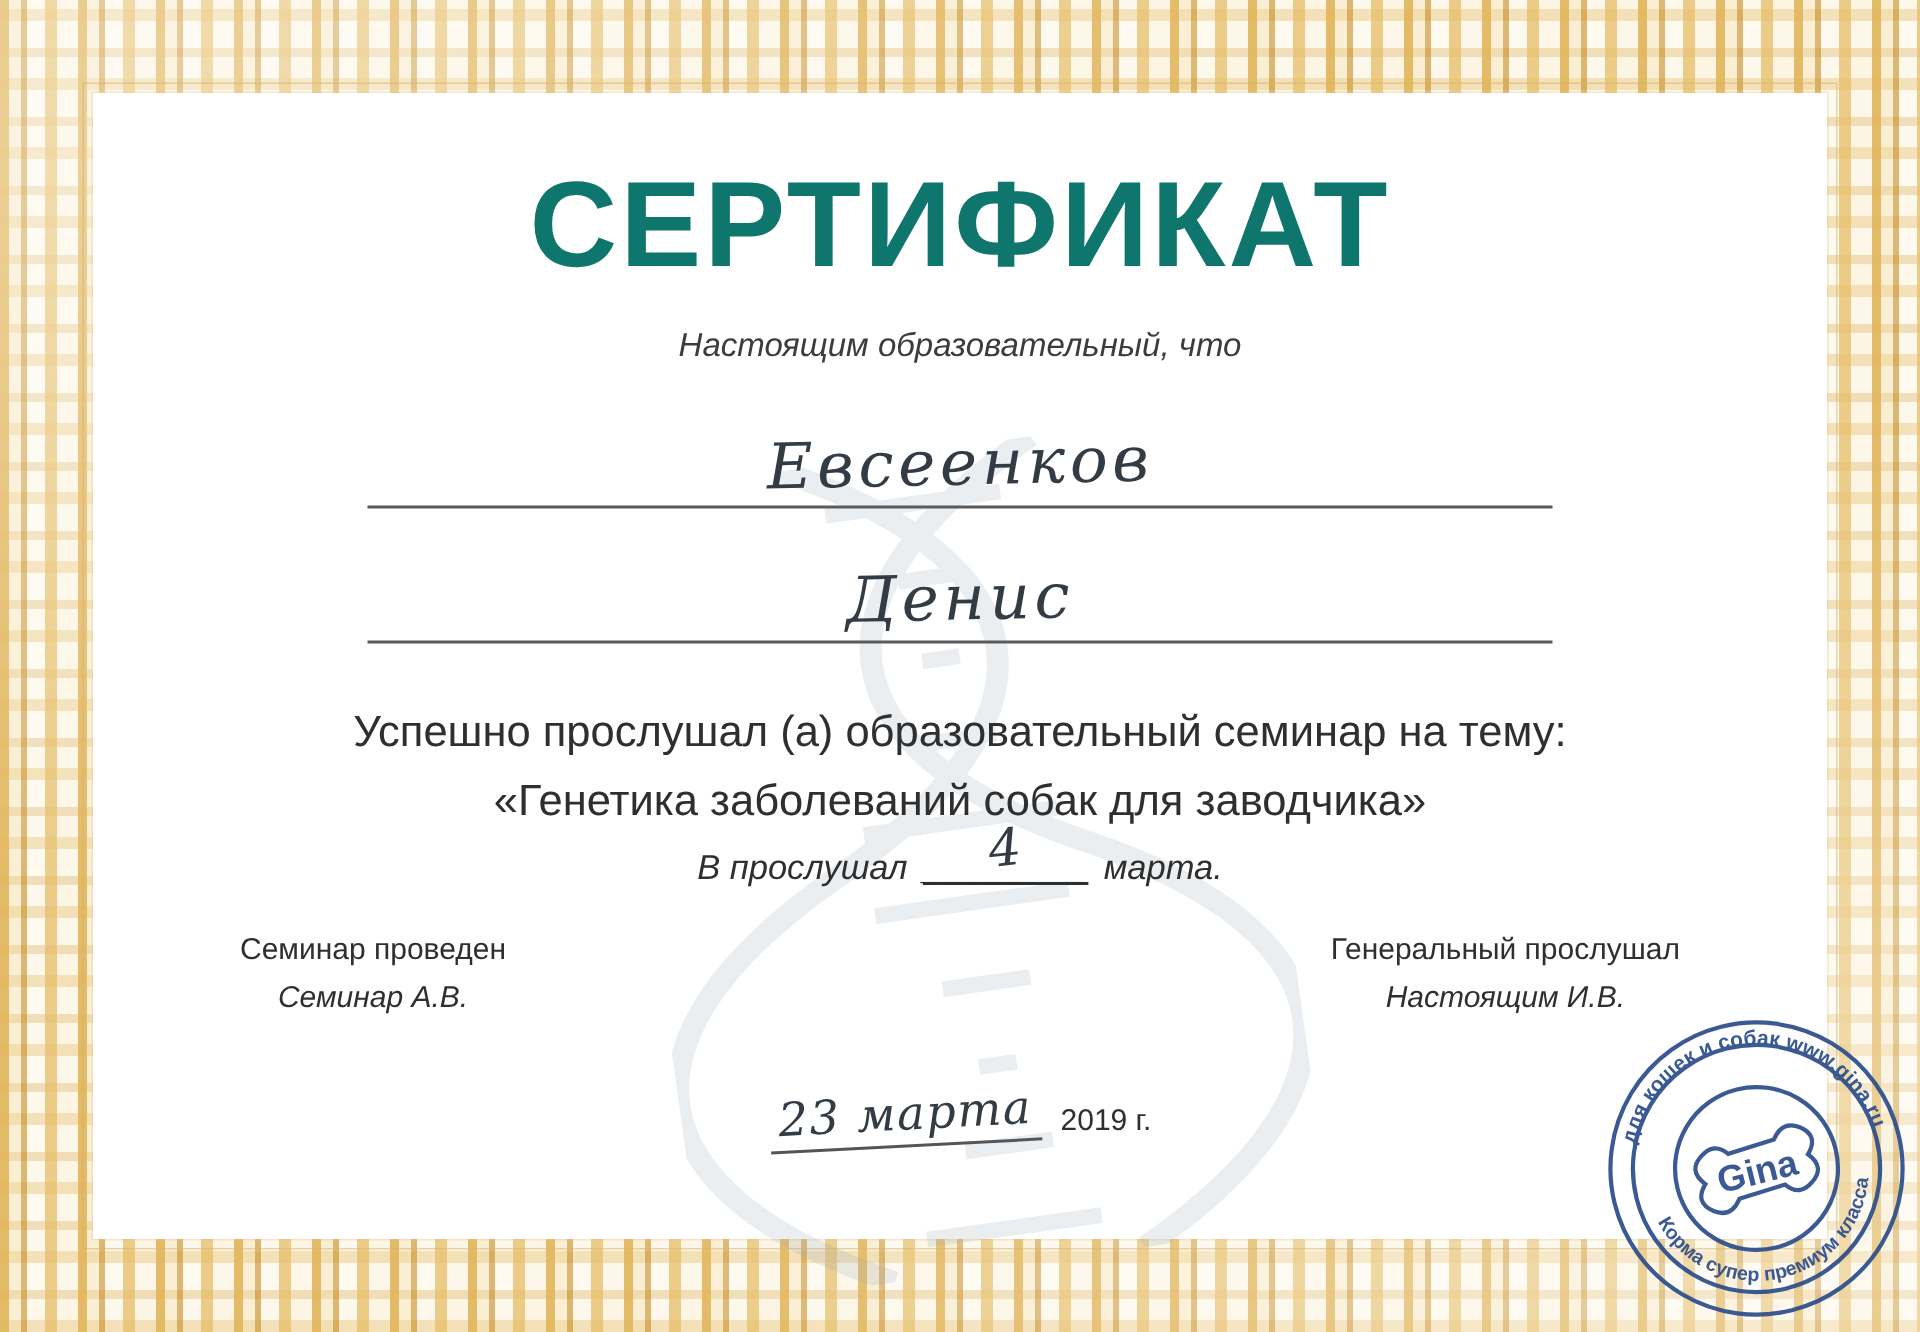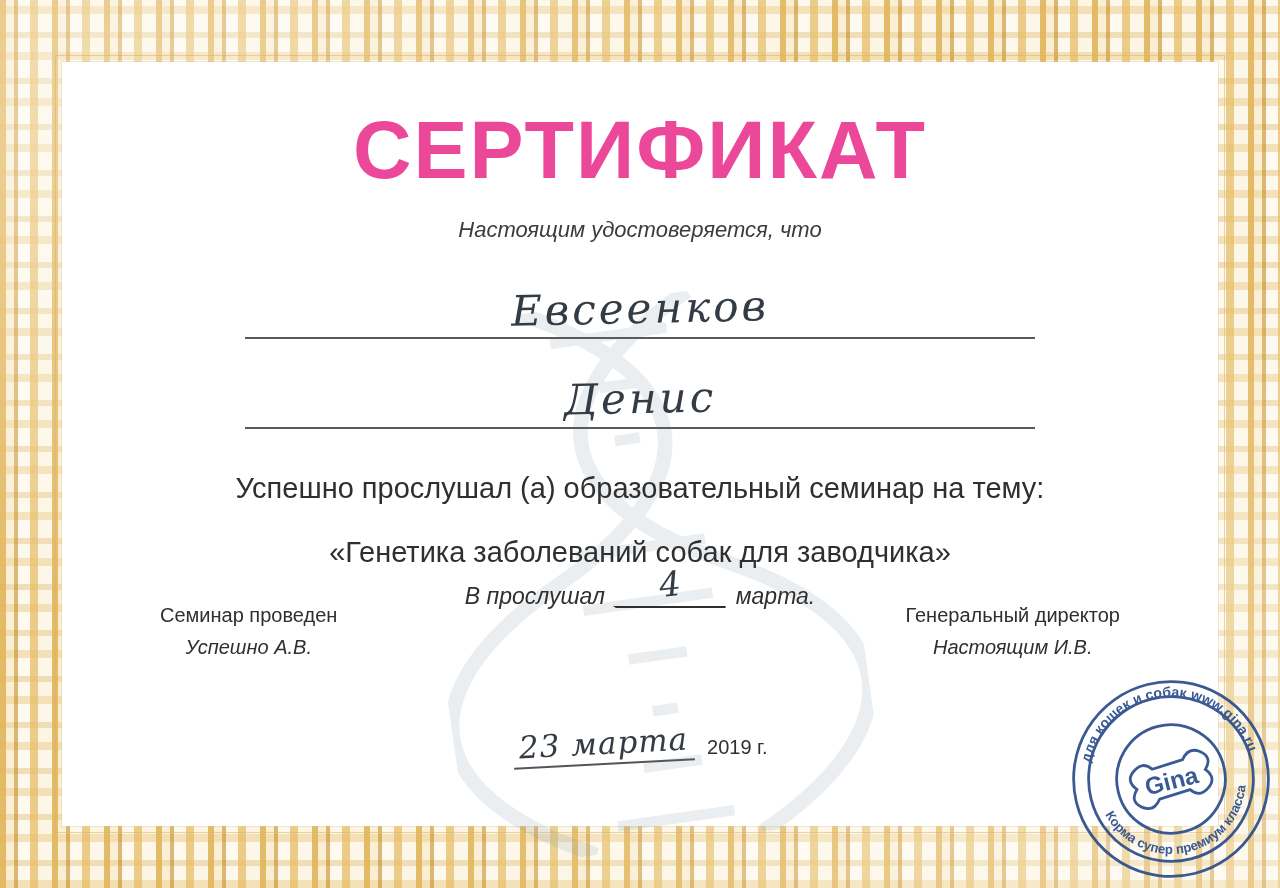--- a/index.html
+++ b/index.html
@@ -79,21 +79,21 @@
     left: 70px; top: 70px; right: 70px; bottom: 70px;
     color: #2b2b2b;
   }
 
   .title {
     margin: 40px 0 0 0;
     text-align: center;
     font-size: 81px;
     font-weight: 700;
     letter-spacing: 2px;
-    color: #ec4899;
+    color: #0f766e;
     line-height: 1;
     font-family: "Liberation Sans", sans-serif;
   }
 
   .subtitle {
     margin-top: 26px;
     text-align: center;
     font-size: 22px;
     font-style: italic;
     color: #3c3c3c;
@@ -129,21 +129,21 @@
 
   .body-text {
     margin-top: 38px;
     text-align: center;
     font-size: 29px;
     line-height: 1.45;
     color: #2f2f2f;
   }
   .body-text .theme {
     display: block;
-    margin-top: 22px;
+    margin-top: 4px;
   }
   .hours-row {
     margin-top: 10px;
     text-align: center;
     font-size: 23px;
     font-style: italic;
     color: #2f2f2f;
   }
   .hours-blank {
     position: relative;
@@ -163,21 +163,21 @@
     font-family: "DejaVu Serif", serif;
     font-style: italic;
     font-size: 34px;
     color: #333b45;
   }
 
   
   .sig-row {
     position: absolute;
     left: 0; right: 0;
-    top: 530px;
+    top: 548px;
     display: flex;
     justify-content: space-between;
     padding: 0 90px 0 90px;
   }
   .sig-col { text-align: center; font-size: 20px; color: #2f2f2f; }
   .sig-col .line1 { line-height: 1.5; }
   .sig-col .line2 { line-height: 1.5; font-weight: 700; }
   .sig-col .person { margin-top: 6px; font-style: italic; }
 
   .date-row {
@@ -242,21 +242,21 @@
         <line x1="88" y1="222" x2="116" y2="222"></line>
         <line x1="72" y1="248" x2="128" y2="248"></line>
       </g>
     </svg>
   </div>
 
   <div class="content">
 
     <h1 class="title">СЕРТИФИКАТ</h1>
 
-    <div class="subtitle">Настоящим удостоверяется, что</div>
+    <div class="subtitle">Настоящим образовательный, что</div>
 
     <div class="name-block">
       <div class="name-line">
         <span class="handwritten">Евсеенков</span>
       </div>
       <div class="name-line">
         <span class="handwritten">Денис</span>
       </div>
     </div>
 
@@ -270,24 +270,24 @@
       <span class="hours-blank">
         <span class="underline">________</span>
         <span class="hours-value">4</span>
       </span>
       <span>марта.</span>
     </div>
 
     <div class="sig-row">
       <div class="sig-col">
         <div class="line1">Семинар проведен</div>
-        <div class="person">Успешно А.В.</div>
+        <div class="person">Семинар А.В.</div>
       </div>
       <div class="sig-col">
-        <div class="line1">Генеральный директор</div>
+        <div class="line1">Генеральный прослушал</div>
         <div class="person">Настоящим И.В.</div>
       </div>
     </div>
 
     <div class="date-row">
       <span class="date-hand">23 марта</span>
       <span class="date-tail">2019 г.</span>
     </div>
 
   </div>

